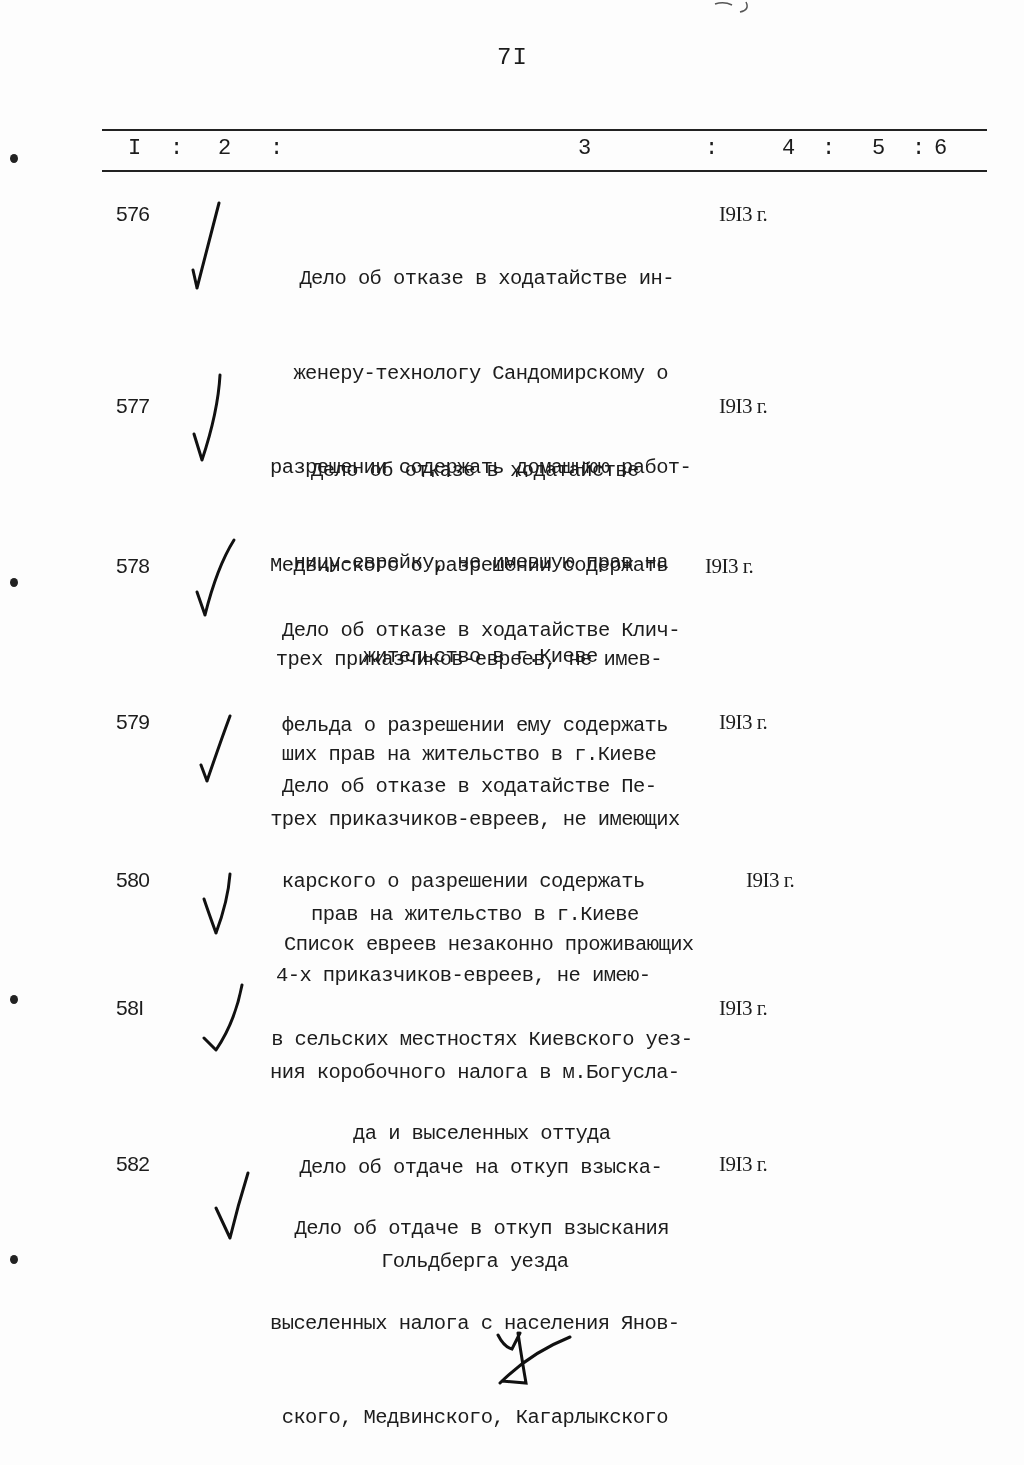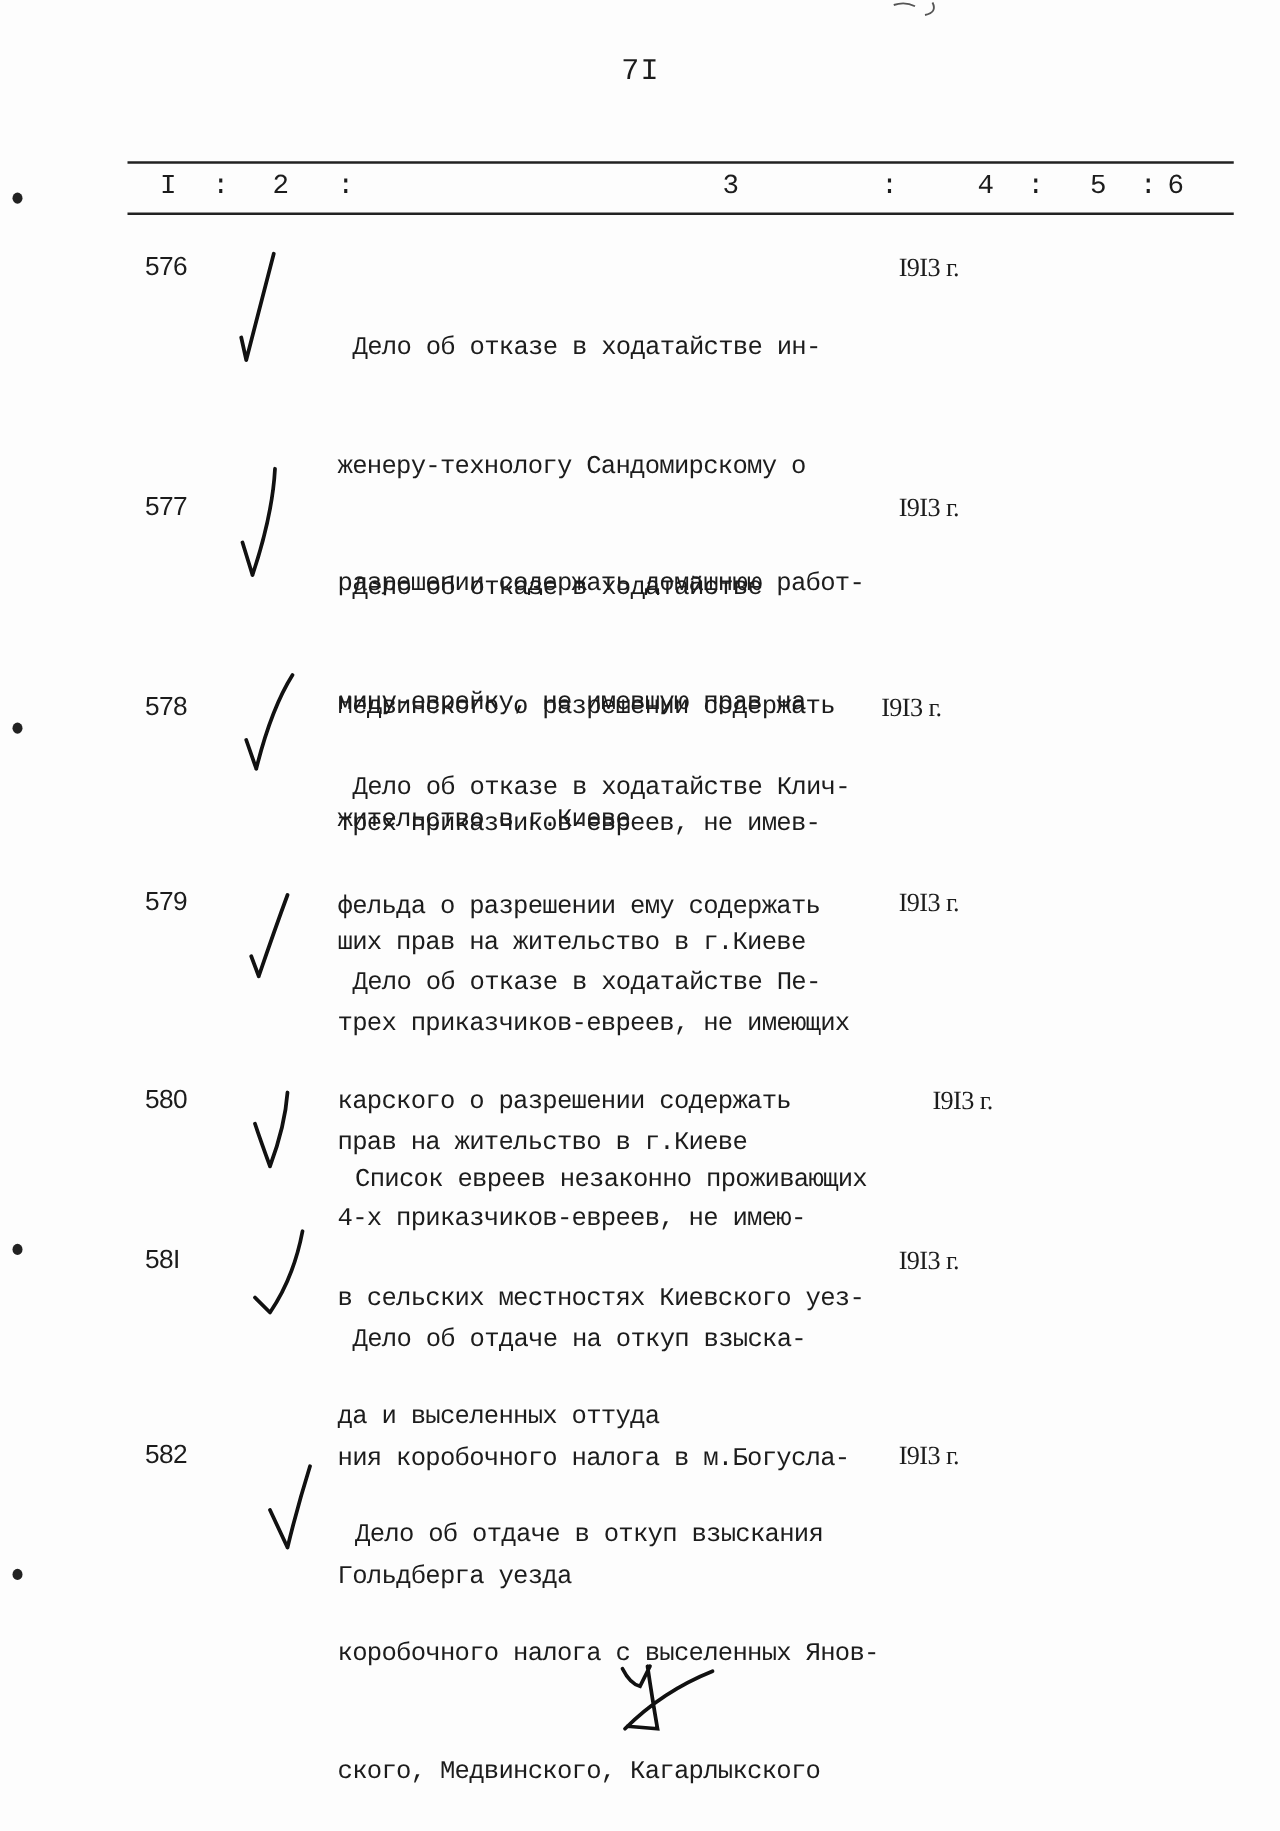--- a/index.html
+++ b/index.html
@@ -17,21 +17,21 @@
     .rule.top { top: 129px; }
     .rule.bottom { top: 170px; }
     .col-header { position: absolute; top: 136px; font-size: 22px; }
     .entry { position: absolute; left: 0; width: 1024px; }
     .entry-num {
       position: absolute; left: 116px; font-family: "Liberation Sans", sans-serif;
       font-size: 21px; letter-spacing: -0.5px; text-align: right;
     }
     .entry-text {
       position: absolute; left: 270px; font-size: 20.5px; line-height: 31.5px;
-      white-space: pre; letter-spacing: -0.6px;
+      white-space: pre; letter-spacing: -0.6px; text-align: center;
     }
     .entry-year {
       position: absolute; font-size: 21px; letter-spacing: -0.5px; white-space: pre; font-family: Liberation Serif, serif;
     }
     .check { position: absolute; }
     .check path { fill: none; stroke: #111; stroke-width: 3; stroke-linecap: round; stroke-linejoin: round; }
     .signature { position: absolute; left: 490px; top: 1325px; }
     .signature path { fill: none; stroke: #111; stroke-width: 3; stroke-linecap: round; }
     .margin-dot { position: absolute; width: 8px; height: 9px; background: #222; border-radius: 50%; }
     .corner-mark { position: absolute; left: 710px; top: 0px; }
@@ -135,35 +135,35 @@
   </div>
   <span class="entry-year" style="left:746px; top:2px">I9I3 г.</span>
 </div>
 
 <div class="entry" style="top:994px">
   <span class="entry-num" style="top:2px">58I</span>
   <svg class="check" style="left:200px; top:-12px" width="50" height="75">
     <path d="M42 3 Q35 40 16 68 M16 68 L4 56"></path>
   </svg>
   <div class="entry-text" style="top:0px">
+    <div>ния коробочного налога в м.Богусла-</div>
     <div style="padding-left:12px">Дело об отдаче на откуп взыска-</div>
-    <div>ния коробочного налога в м.Богусла-</div>
     <div>Гольдберга уезда</div>
   </div>
   <span class="entry-year" style="left:719px; top:2px">I9I3 г.</span>
 </div>
 
 <div class="entry" style="top:1150px">
   <span class="entry-num" style="top:2px">582</span>
   <svg class="check" style="left:210px; top:20px" width="45" height="75">
     <path d="M38 3 Q28 35 20 68 M20 68 L6 38"></path>
   </svg>
   <div class="entry-text" style="top:0px">
     <div style="padding-left:14px">Дело об отдаче в откуп взыскания</div>
-    <div>коробочного налога с выселенных Янов-</div>
+    <div>выселенных налога с населения Янов-</div>
     <div>ского, Медвинского, Кагарлыкского</div>
     
   </div>
   <span class="entry-year" style="left:719px; top:2px">I9I3 г.</span>
 </div>
 
 <svg class="signature" width="90" height="70">
   <path d="M8 10 Q14 22 22 24 L30 8 M28 8 Q32 35 36 58 L12 56 M10 58 Q40 28 80 12"></path>
 </svg>
 

